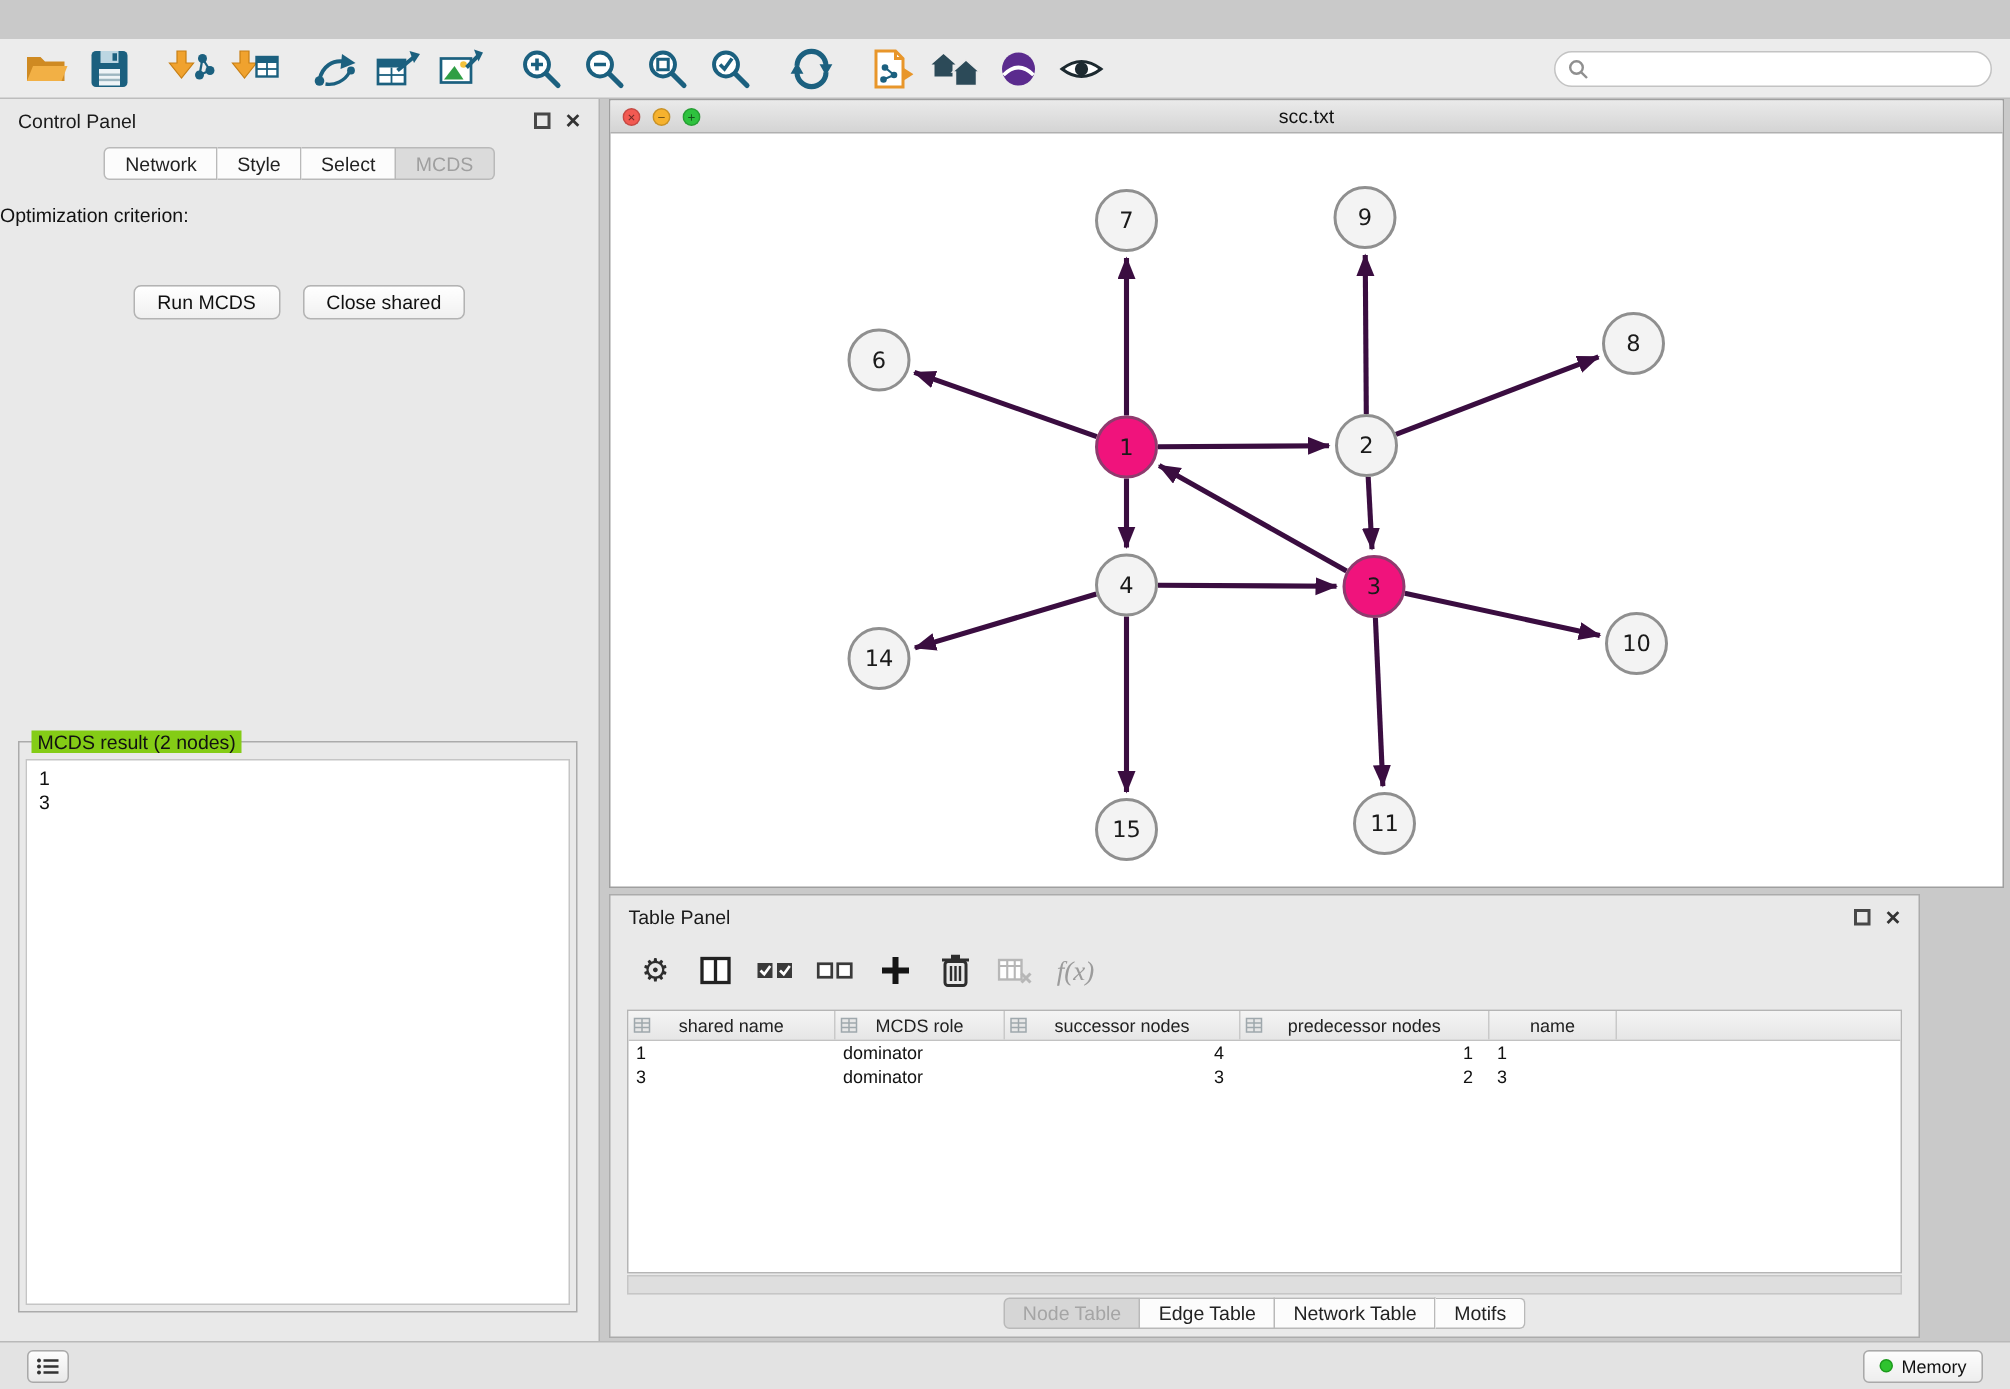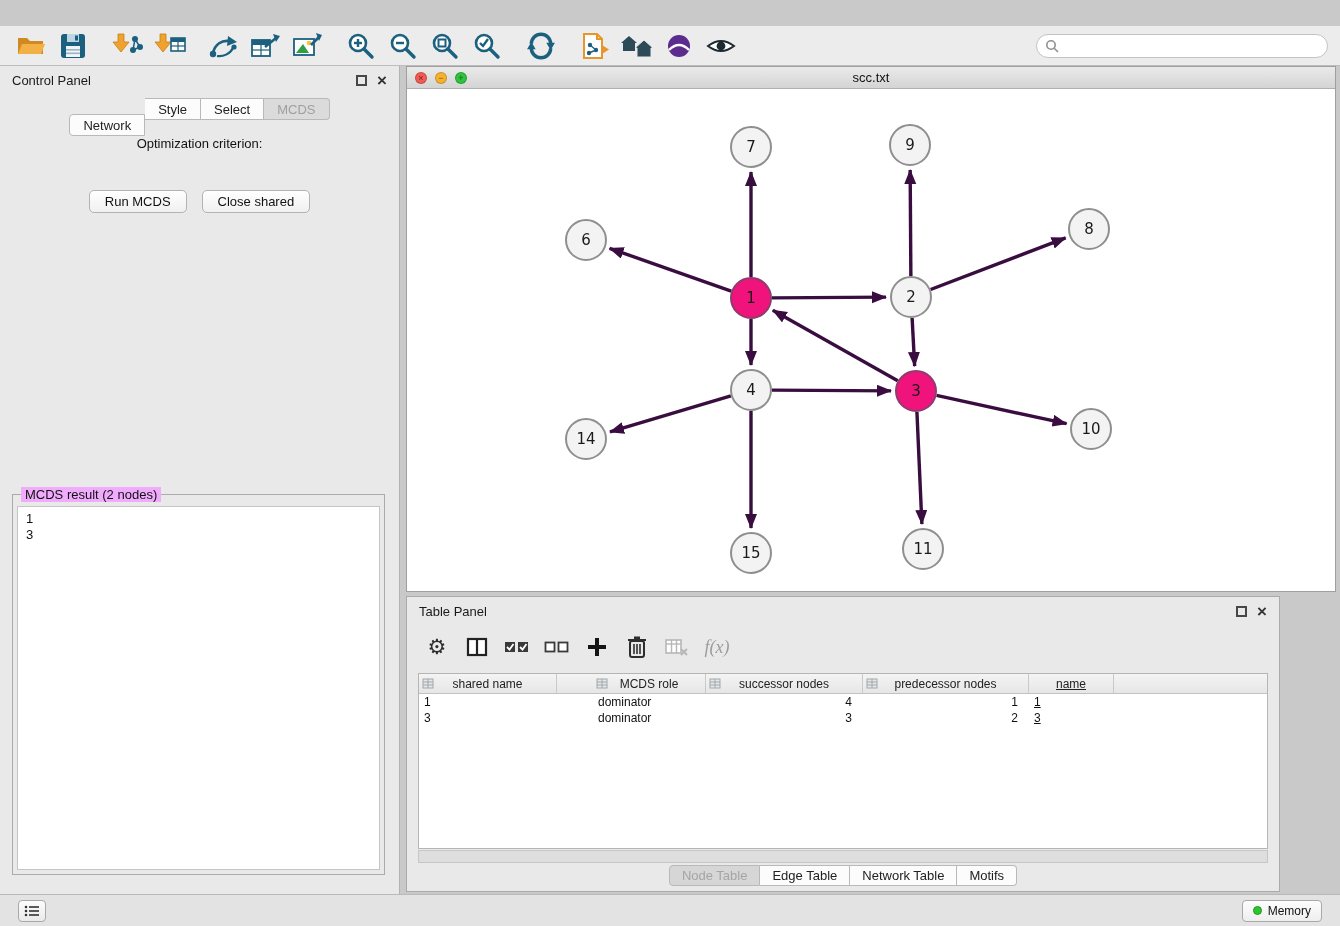--- a/index.html
+++ b/index.html
@@ -34,36 +34,36 @@
   .close-btn { border:none; background:transparent; font-size:17px; font-weight:bold;
                color:#333; line-height:11px; cursor:pointer; }
 
   
   .control-panel { position:absolute; left:0; top:66px; width:400px; height:828px;
                    background:#e9e9e9; border-right:1px solid #b3b3b3; }
   .cp-tabs { position:absolute; left:0; top:32px; width:100%; display:flex; justify-content:center; }
   .cp-tab { height:22px; padding:0 13px; font-size:13px; background:#fcfcfc;
             border:1px solid #b9b9b9; border-left:none; display:flex; align-items:center;
             color:#222; cursor:pointer; }
-  .cp-tab:first-child { border-left:1px solid #b9b9b9; border-radius:4px 0 0 4px;margin-top:16px; }
+  .cp-tab:first-child { border-left:1px solid #b9b9b9; border-radius:4px 0 0 4px; }
   .cp-tab:last-child { border-radius:0 4px 4px 0; }
   .cp-tab.active { background:#dbdbdb; color:#9f9f9f; }
-  .opt-label { position:absolute; top:70px; width:100%; text-align:center;
+  .opt-label { position:absolute; top:70px; width:100%; text-align:left;
                font-size:13px; color:#111; }
   .dropdown { position:absolute; left:44px; top:92px; width:312px; height:24px;
               background:#fff; border:1px solid #b9b9b9; border-radius:4px;
               display:flex; align-items:center; font-size:13px; padding:0 8px 0 11px;
               color:#111; cursor:pointer; }
   .dd-arrows { margin-left:auto; display:flex; }
   .btn-row { position:absolute; top:124px; width:100%; display:flex; justify-content:center; gap:15px; }
   .push-btn { height:23px; padding:0 15px; border:1px solid #b3b3b3; border-radius:5px;
               background:linear-gradient(#ffffff,#f0f0f0); font-size:13px; color:#111; cursor:pointer; }
   .groupbox { position:absolute; left:12px; top:428px; width:373px; height:381px;
               border:1px solid #ababab; }
-  .groupbox-label { position:absolute; left:8px; top:-8px; background:#f0abfc;
+  .groupbox-label { position:absolute; left:8px; top:-8px; background:#84cc16;
                     padding:0 4px; font-size:13px; color:#111; }
   .result-box { position:absolute; left:4px; right:4px; top:11px; bottom:4px;
                 background:#fff; border:1px solid #c5c5c5; font-size:13px; color:#111;
                 padding:4px 8px; line-height:16px; overflow:auto; }
 
   
   .net-window { position:absolute; left:406px; top:66px; width:930px; height:526px;
                 background:#fff; border:1px solid #9f9f9f; }
   .net-titlebar { height:22px; background:linear-gradient(#eaeaea,#d4d4d4);
                   border-bottom:1px solid #b0b0b0; position:relative;
@@ -89,22 +89,22 @@
   .gear-glyph { font-size:21px; color:#2e2e2e; }
   .fx-text { font-family:"Liberation Serif", serif; font-style:italic; font-size:18px;
              color:#9c9c9c; }
   .table-wrap { position:absolute; left:11px; right:11px; top:76px; bottom:42px;
                 background:#fff; border:1px solid #b5b5b5; overflow:hidden; }
   .thead { display:flex; height:20px; background:linear-gradient(#f4f4f4,#e6e6e6);
            border-bottom:1px solid #c2c2c2; font-size:12px; color:#222; }
   .th { display:flex; align-items:center; justify-content:center; position:relative;
         border-right:1px solid #c9c9c9; cursor:pointer; }
   .th .sort-ic { position:absolute; left:3px; top:4px; }
-  .c0 { width:138px; } .c1 { width:113px;margin-left:36px; } .c2 { width:157px; }
-  .c3 { width:166px; } .c4 { width:85px;text-decoration:underline; } .cf { flex:1; border-right:none; }
+  .c0 { width:138px; } .c1 { width:113px; } .c2 { width:157px; }
+  .c3 { width:166px; } .c4 { width:85px; } .cf { flex:1; border-right:none; }
   .trow { display:flex; height:16px; font-size:12px; color:#111; }
   .td { display:flex; align-items:center; padding:0 5px; overflow:hidden; }
   .td.num { justify-content:flex-end; padding-right:11px; }
   .hscroll { position:absolute; left:11px; right:11px; bottom:28px; height:13px;
              background:#dedede; border:1px solid #c6c6c6; cursor:pointer; }
   .tp-tabs { position:absolute; left:0; bottom:5px; width:100%; display:flex;
              justify-content:center; }
   .tp-tab { height:21px; padding:0 12px; font-size:13px; background:#fcfcfc;
             border:1px solid #b9b9b9; border-left:none; display:flex; align-items:center;
             color:#222; cursor:pointer; }

